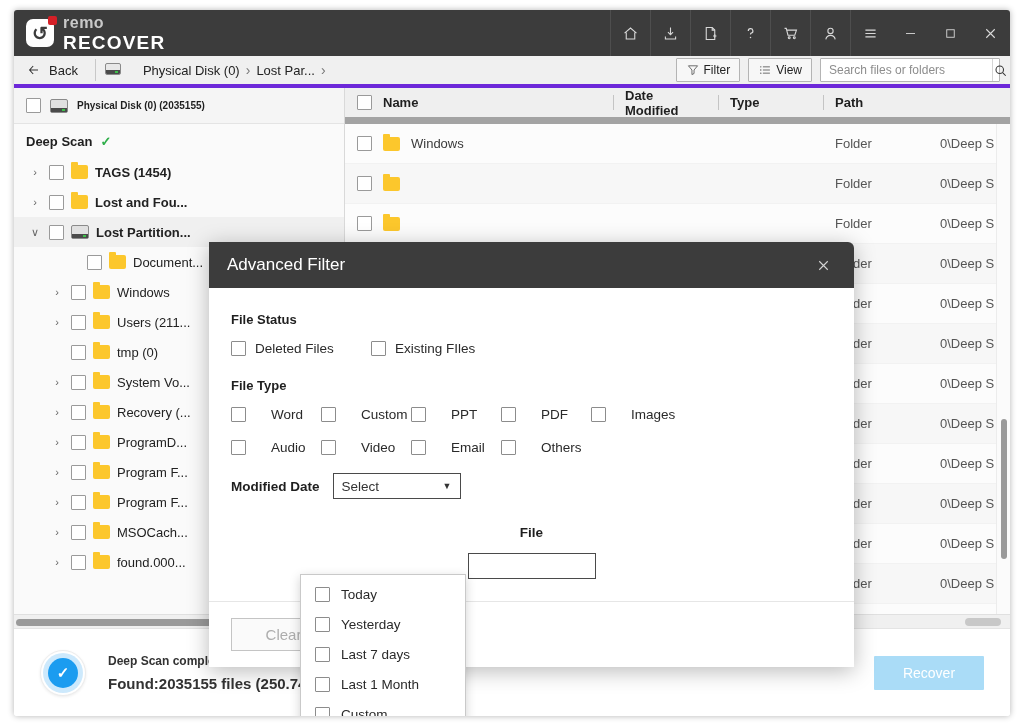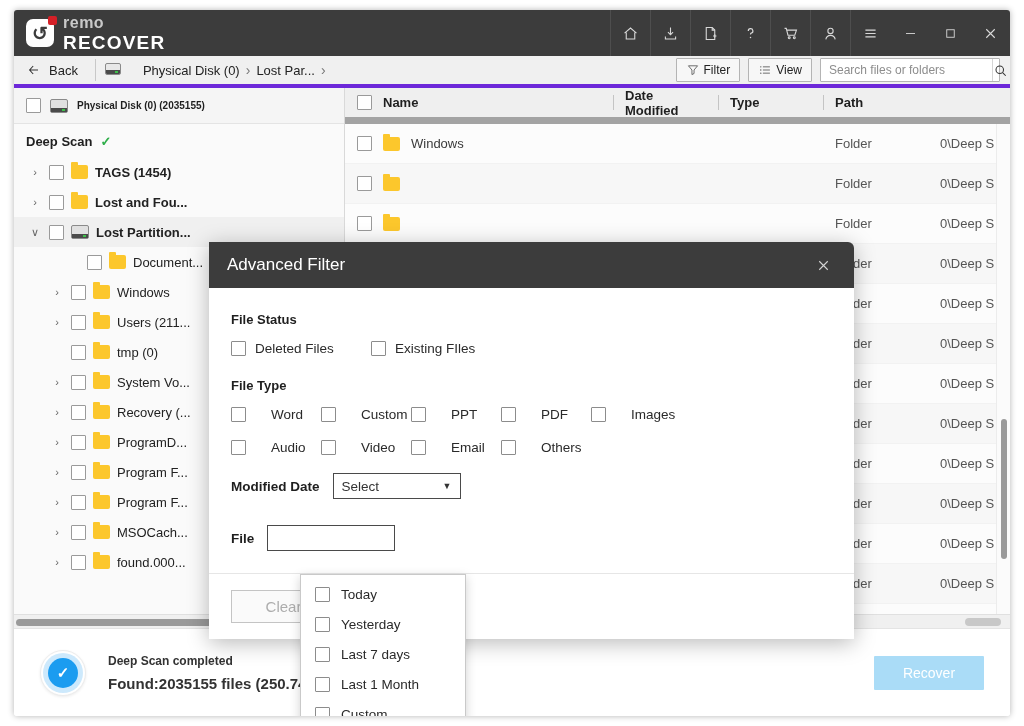--- a/index.html
+++ b/index.html
@@ -265,21 +265,21 @@
   .ft-grid { display:flex; margin-bottom: 18px; }
   .ft-grid .chk { width: 90px; gap: 25px; }
   .md-row { display:flex; align-items:center; gap: 13px; margin-bottom: 26px; }
   .md-label { font-size: 13.5px; font-weight:bold; color:#1f1f1f; }
   .select {
     width: 128px; height: 26px; border:1px solid #4a4a4a; background:#fff;
     display:flex; align-items:center; padding: 0 8px; font-size: 13.5px; color:#333;
     cursor:pointer; position: relative;
   }
   .select .caret { margin-left:auto; font-size: 9px; color:#333; }
-  .fs-row { display:flex; align-items:center; gap: 13px; padding-bottom: 14px; }
+  .fs-row { display:flex; align-items:center; gap: 13px; padding-bottom: 14px; flex-direction: column; }
   .fs-label { font-size: 13.5px; font-weight:bold; color:#1f1f1f; }
   .fs-input {
     width: 128px; height: 26px; border:1px solid #4a4a4a; background:#fff;
     display:flex; align-items:center; padding: 0 8px; font-size: 13.5px; color:#333;
   }
   .modal-foot {
     border-top: 1px solid #e6e6e6; padding: 16px 22px; display:flex;
     justify-content:flex-start; gap: 14px; background:#fff;
   }
   .btn-clear {

